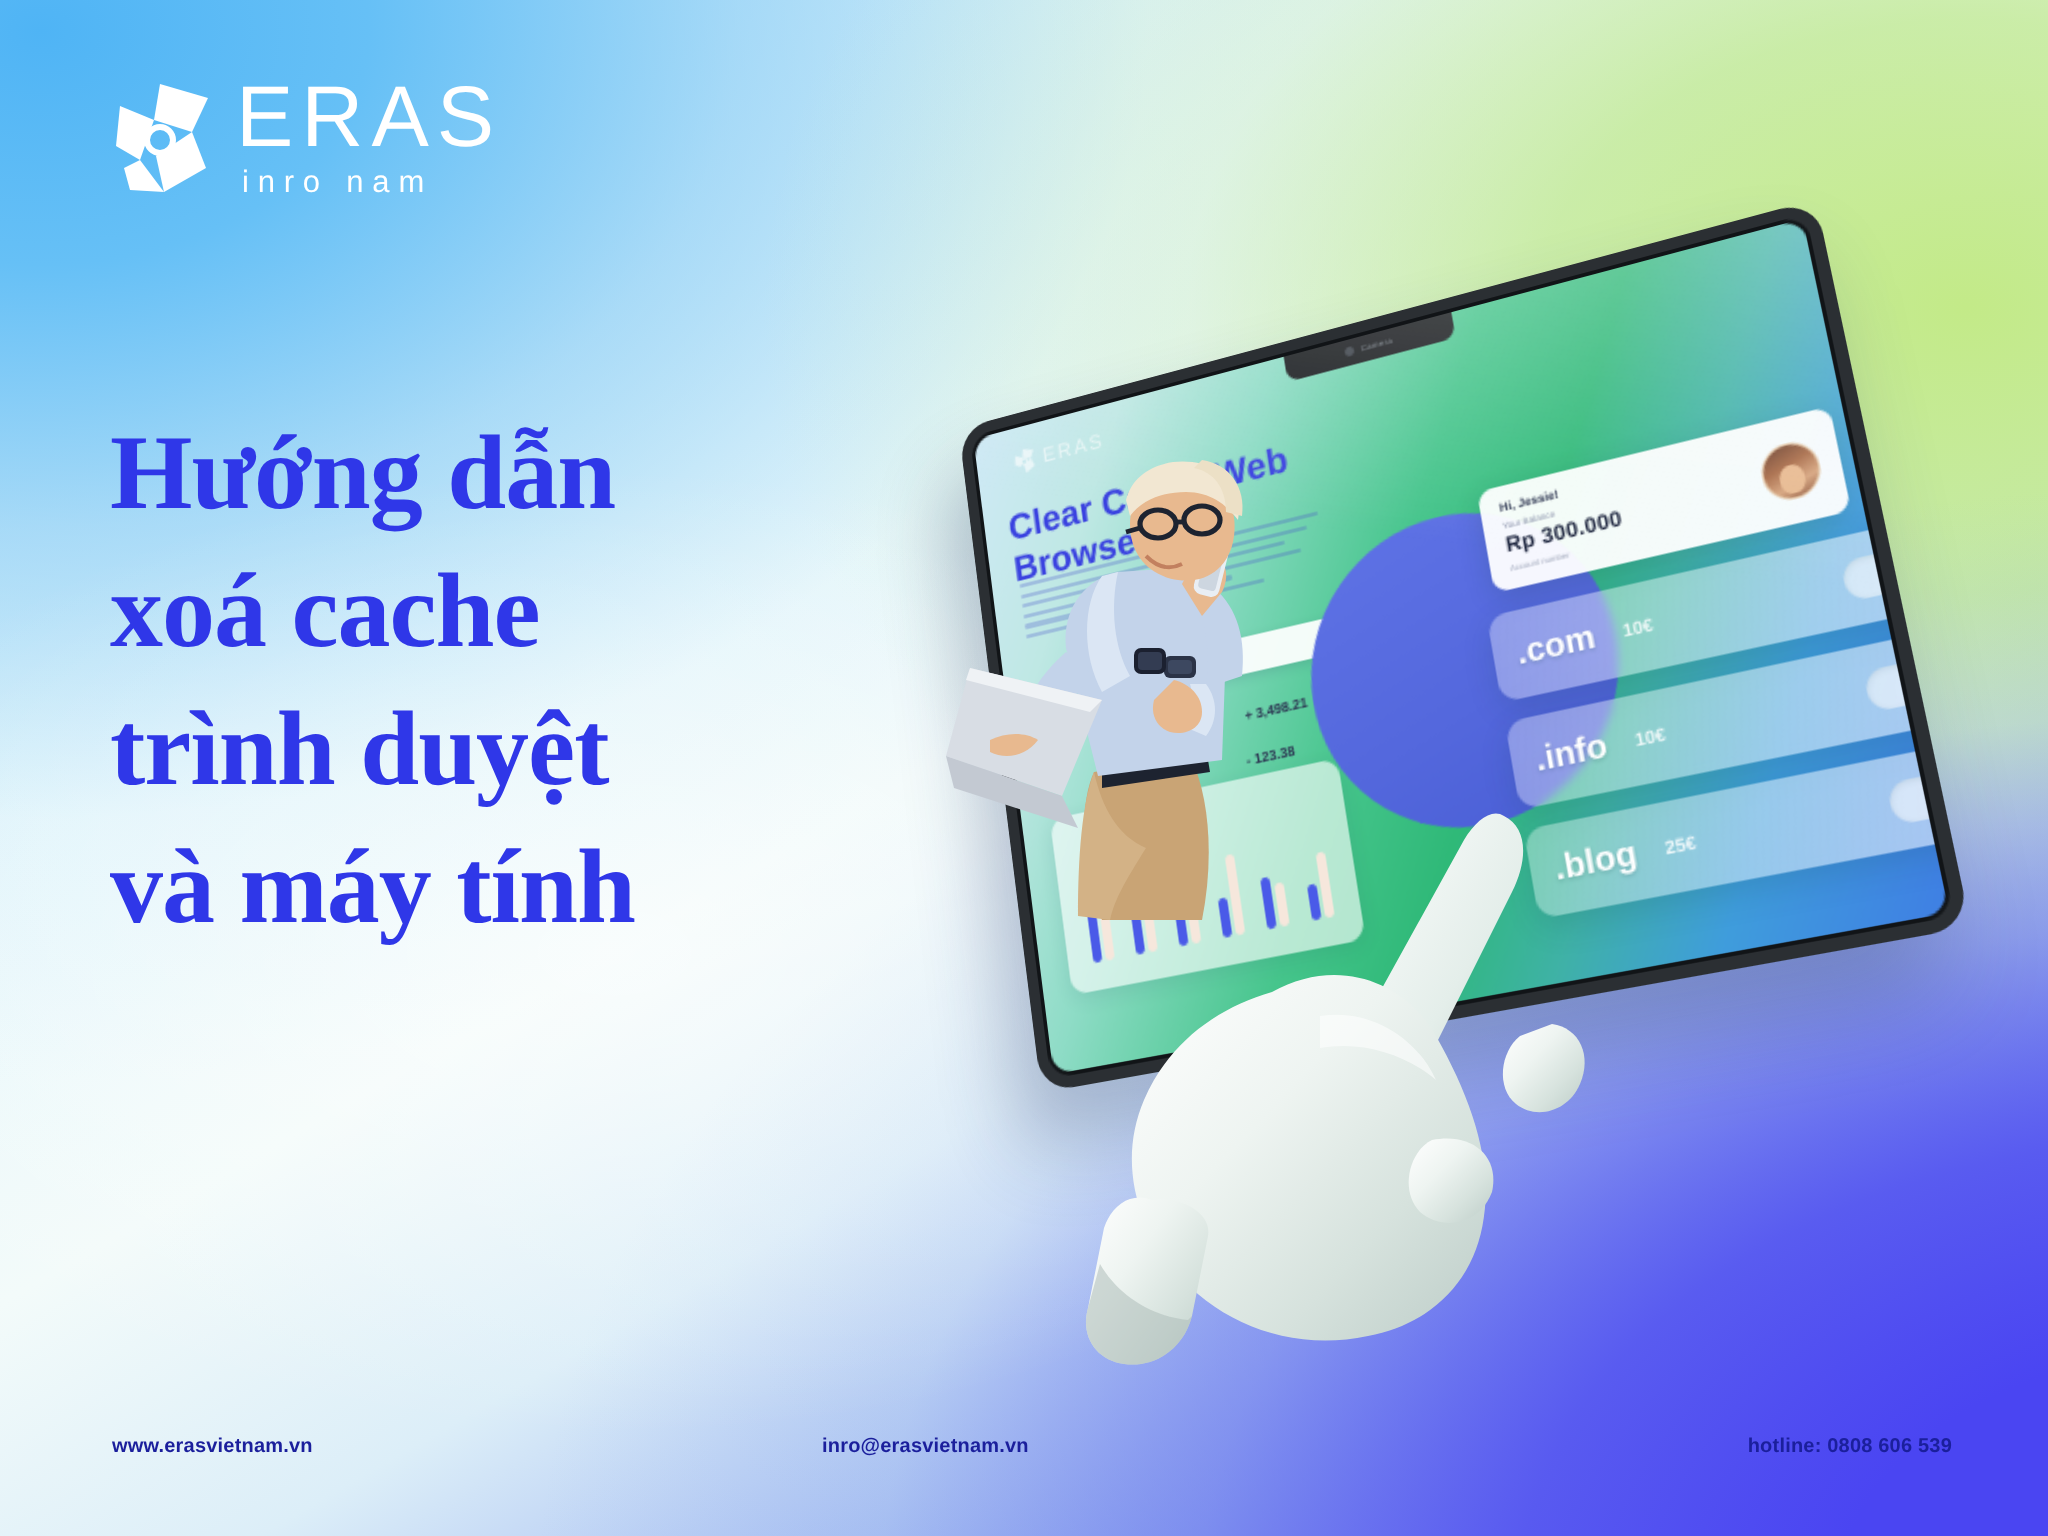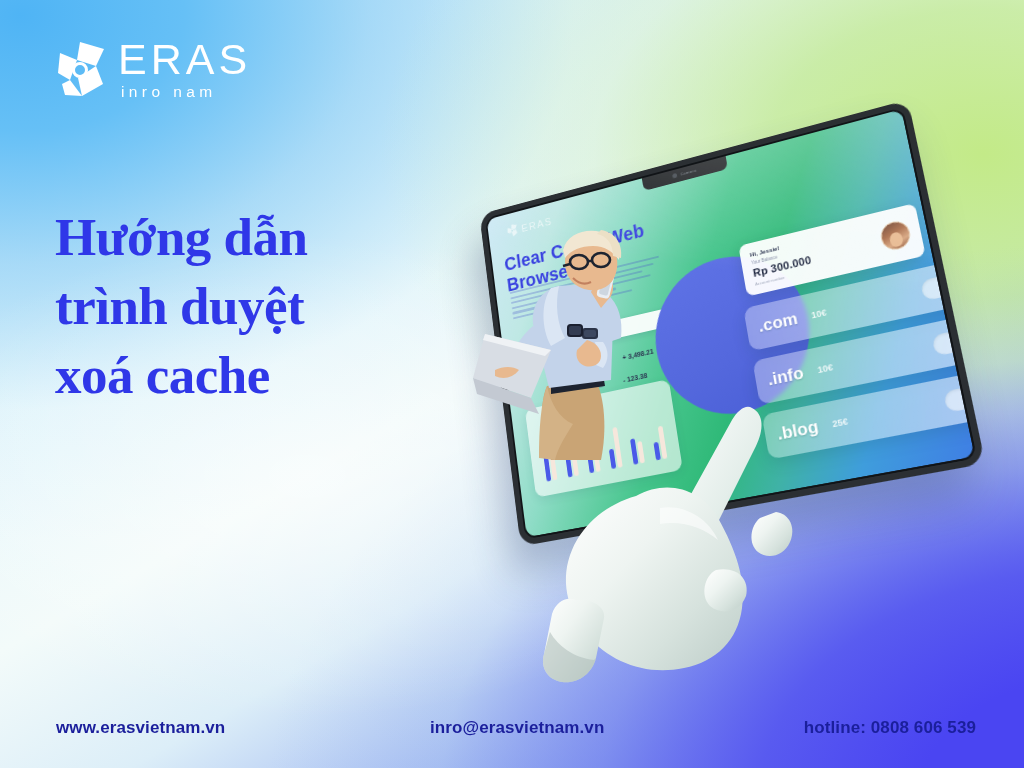--- a/index.html
+++ b/index.html
@@ -28,23 +28,23 @@
   .logo-eras{color:#fff;font-size:43px;font-weight:400;letter-spacing:4px;}
   .logo-vn{color:#fff;font-size:15.5px;letter-spacing:4.4px;margin-top:3px;margin-left:3px;}
 
   
   .headline{position:absolute;left:55px;top:203px;width:430px;
     color:#2f37e8;font-size:53px;font-weight:bold;line-height:1.30;letter-spacing:-.5px;}
   .headline div{white-space:nowrap;font-family:Liberation Serif, serif;}
 
   
   .footer{position:absolute;left:0;right:0;bottom:28px;height:22px;}
-  .footer span{position:absolute;font-size:17px;font-weight:bold;color:#1b1f9c;letter-spacing:.1px;}
+  .footer span{position:absolute;font-size:10px;font-weight:bold;color:#1b1f9c;letter-spacing:.1px;}
   .f-web{left:56px;}
-  .f-mail{left:430px;}
+  .f-mail{left:411px;}
   .f-hot{right:48px;}
 
   
   .tablet-wrap{position:absolute;left:455px;top:120px;width:540px;height:500px;
     perspective:1100px;perspective-origin:45% 45%;}
   .tablet{position:absolute;left:20px;top:28px;width:470px;height:360px;
     transform:rotateX(9deg) rotateY(-17deg) rotateZ(-9.5deg);
     transform-style:preserve-3d;
     border-radius:18px;background:#2b2f33;
     padding:7px 8px;box-sizing:border-box;
@@ -139,22 +139,23 @@
       <circle cx="24" cy="30" r="6.5" fill="none" stroke="#ffffff" stroke-width="3"></circle>
     </svg>
     <div class="logo-txt">
       <span class="logo-eras">ERAS</span>
       <span class="logo-vn">inro nam</span>
     </div>
   </div>
 
   <div class="headline">
     <div>Hướng dẫn</div>
+    <div>xoá cache</div>
     <div>trình duyệt</div>
-    <div>xoá cache</div>
+    <div>và máy tính</div>
   </div>
 
   <div class="tablet-wrap">
     <div class="tablet">
       <div class="bezel-inner"></div>
       <div class="screen">
 
         <div class="notch">
           <span class="notch-dot"></span>
           <span class="notch-txt">Camera</span>

